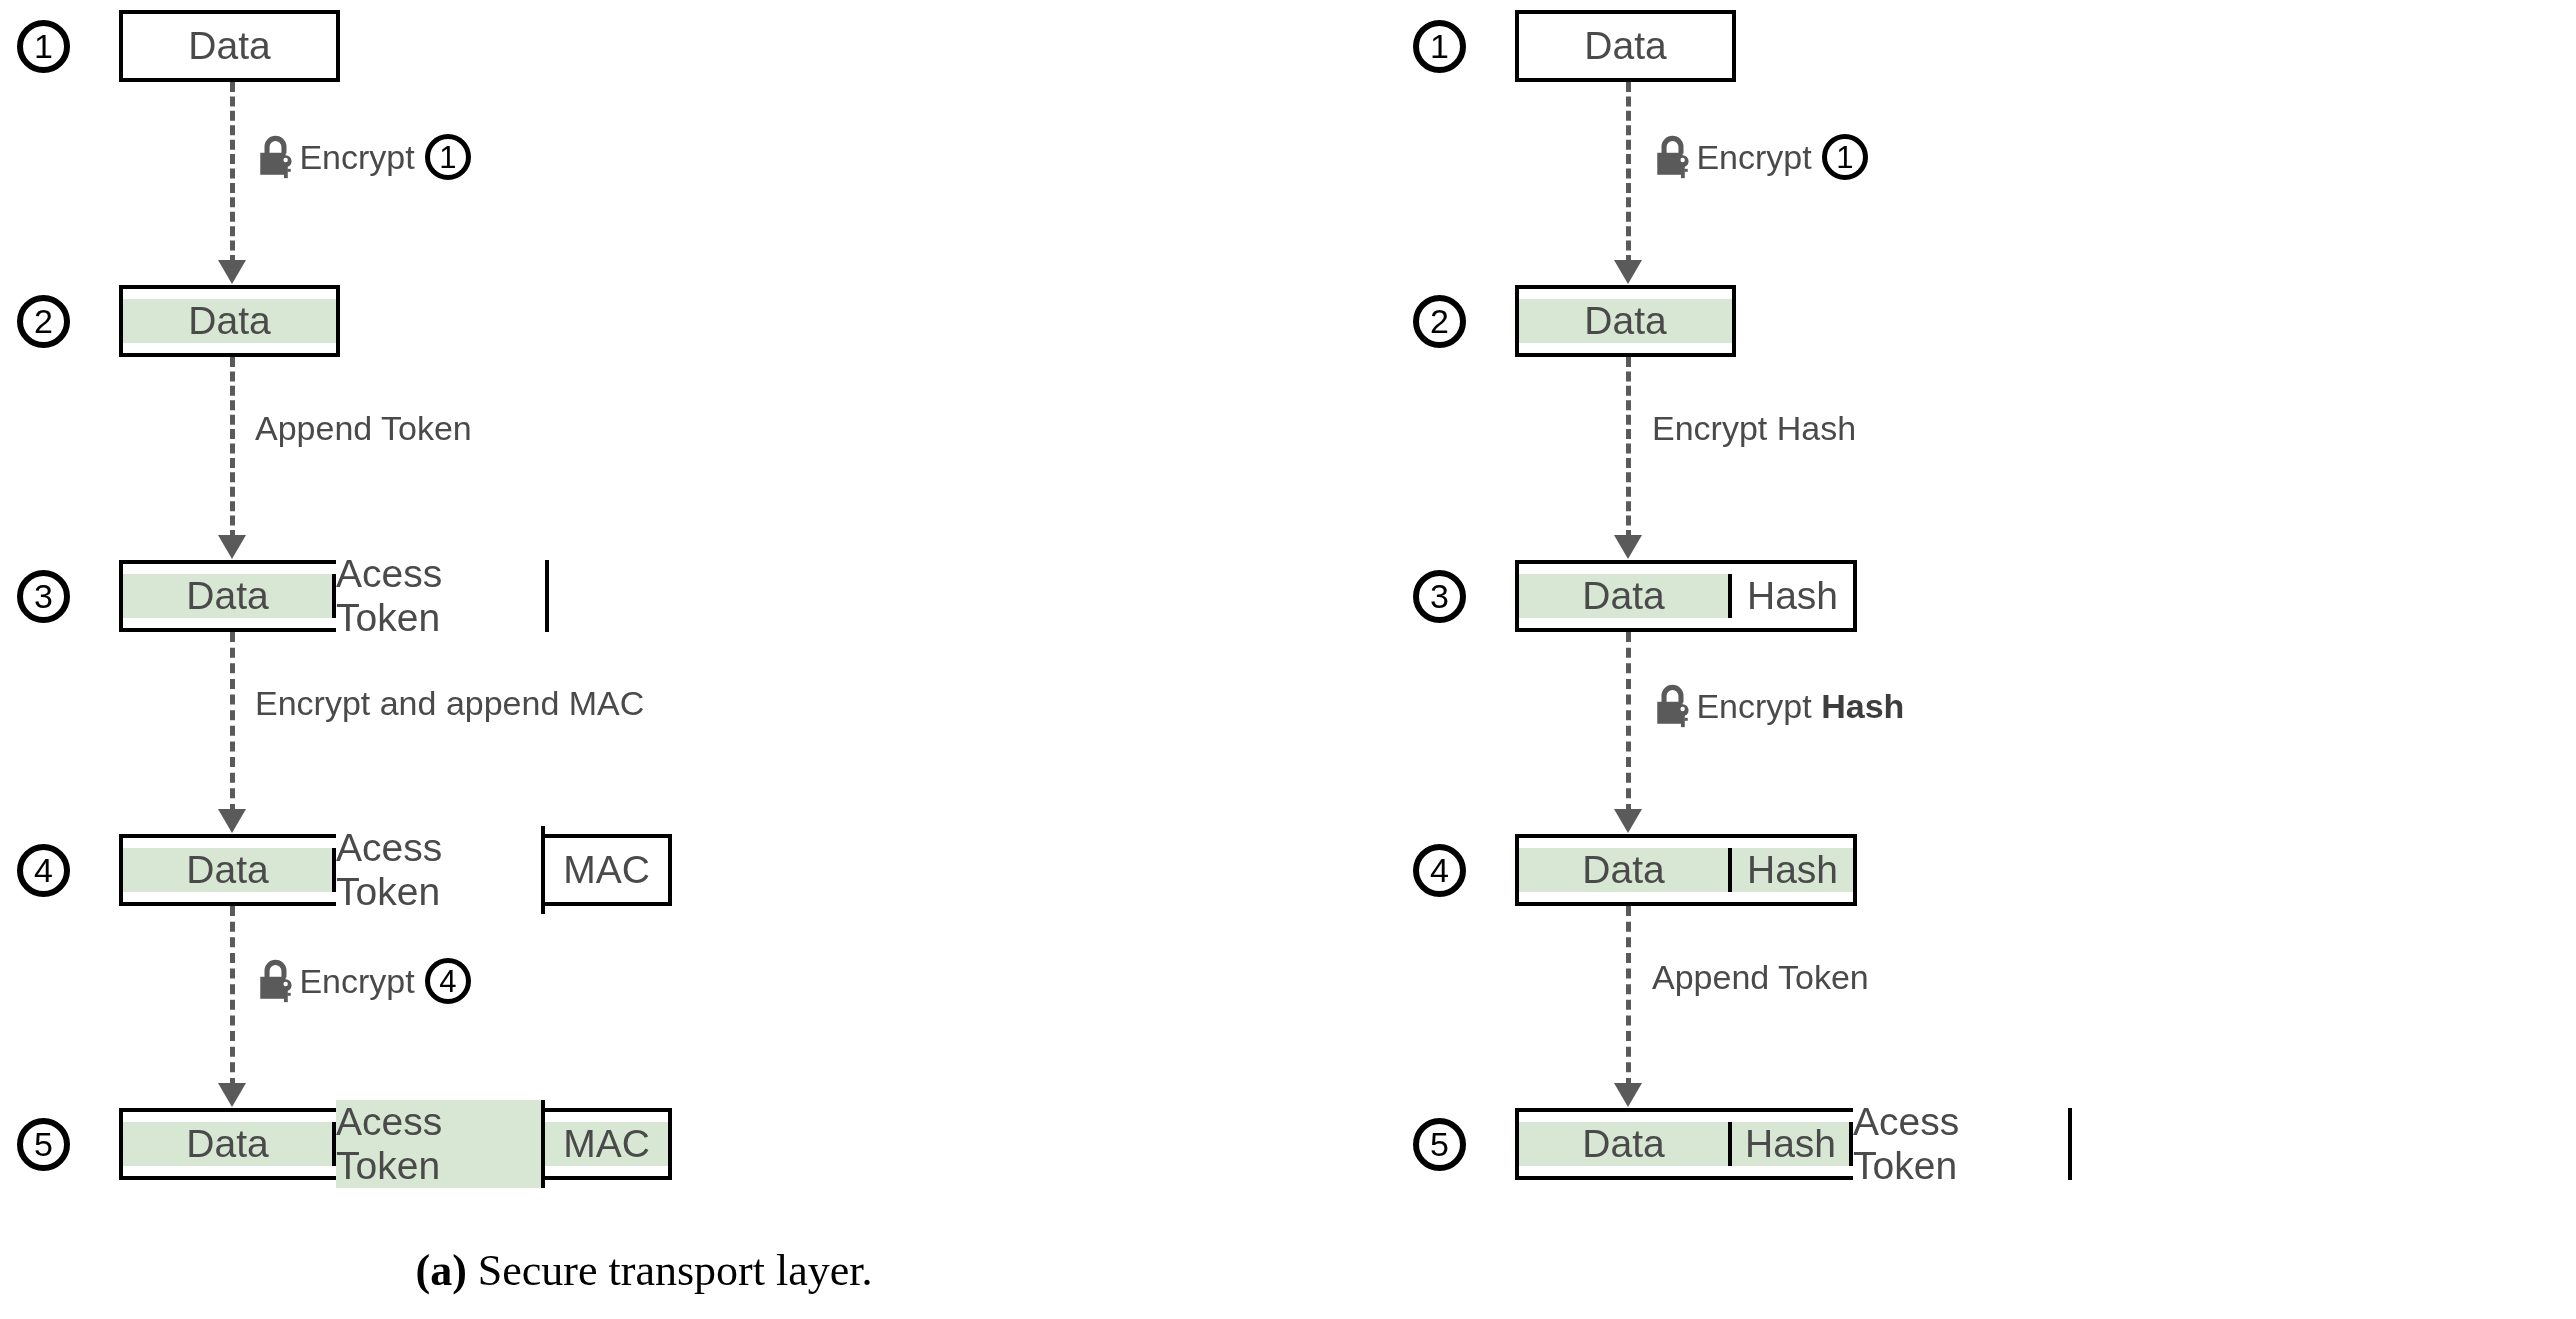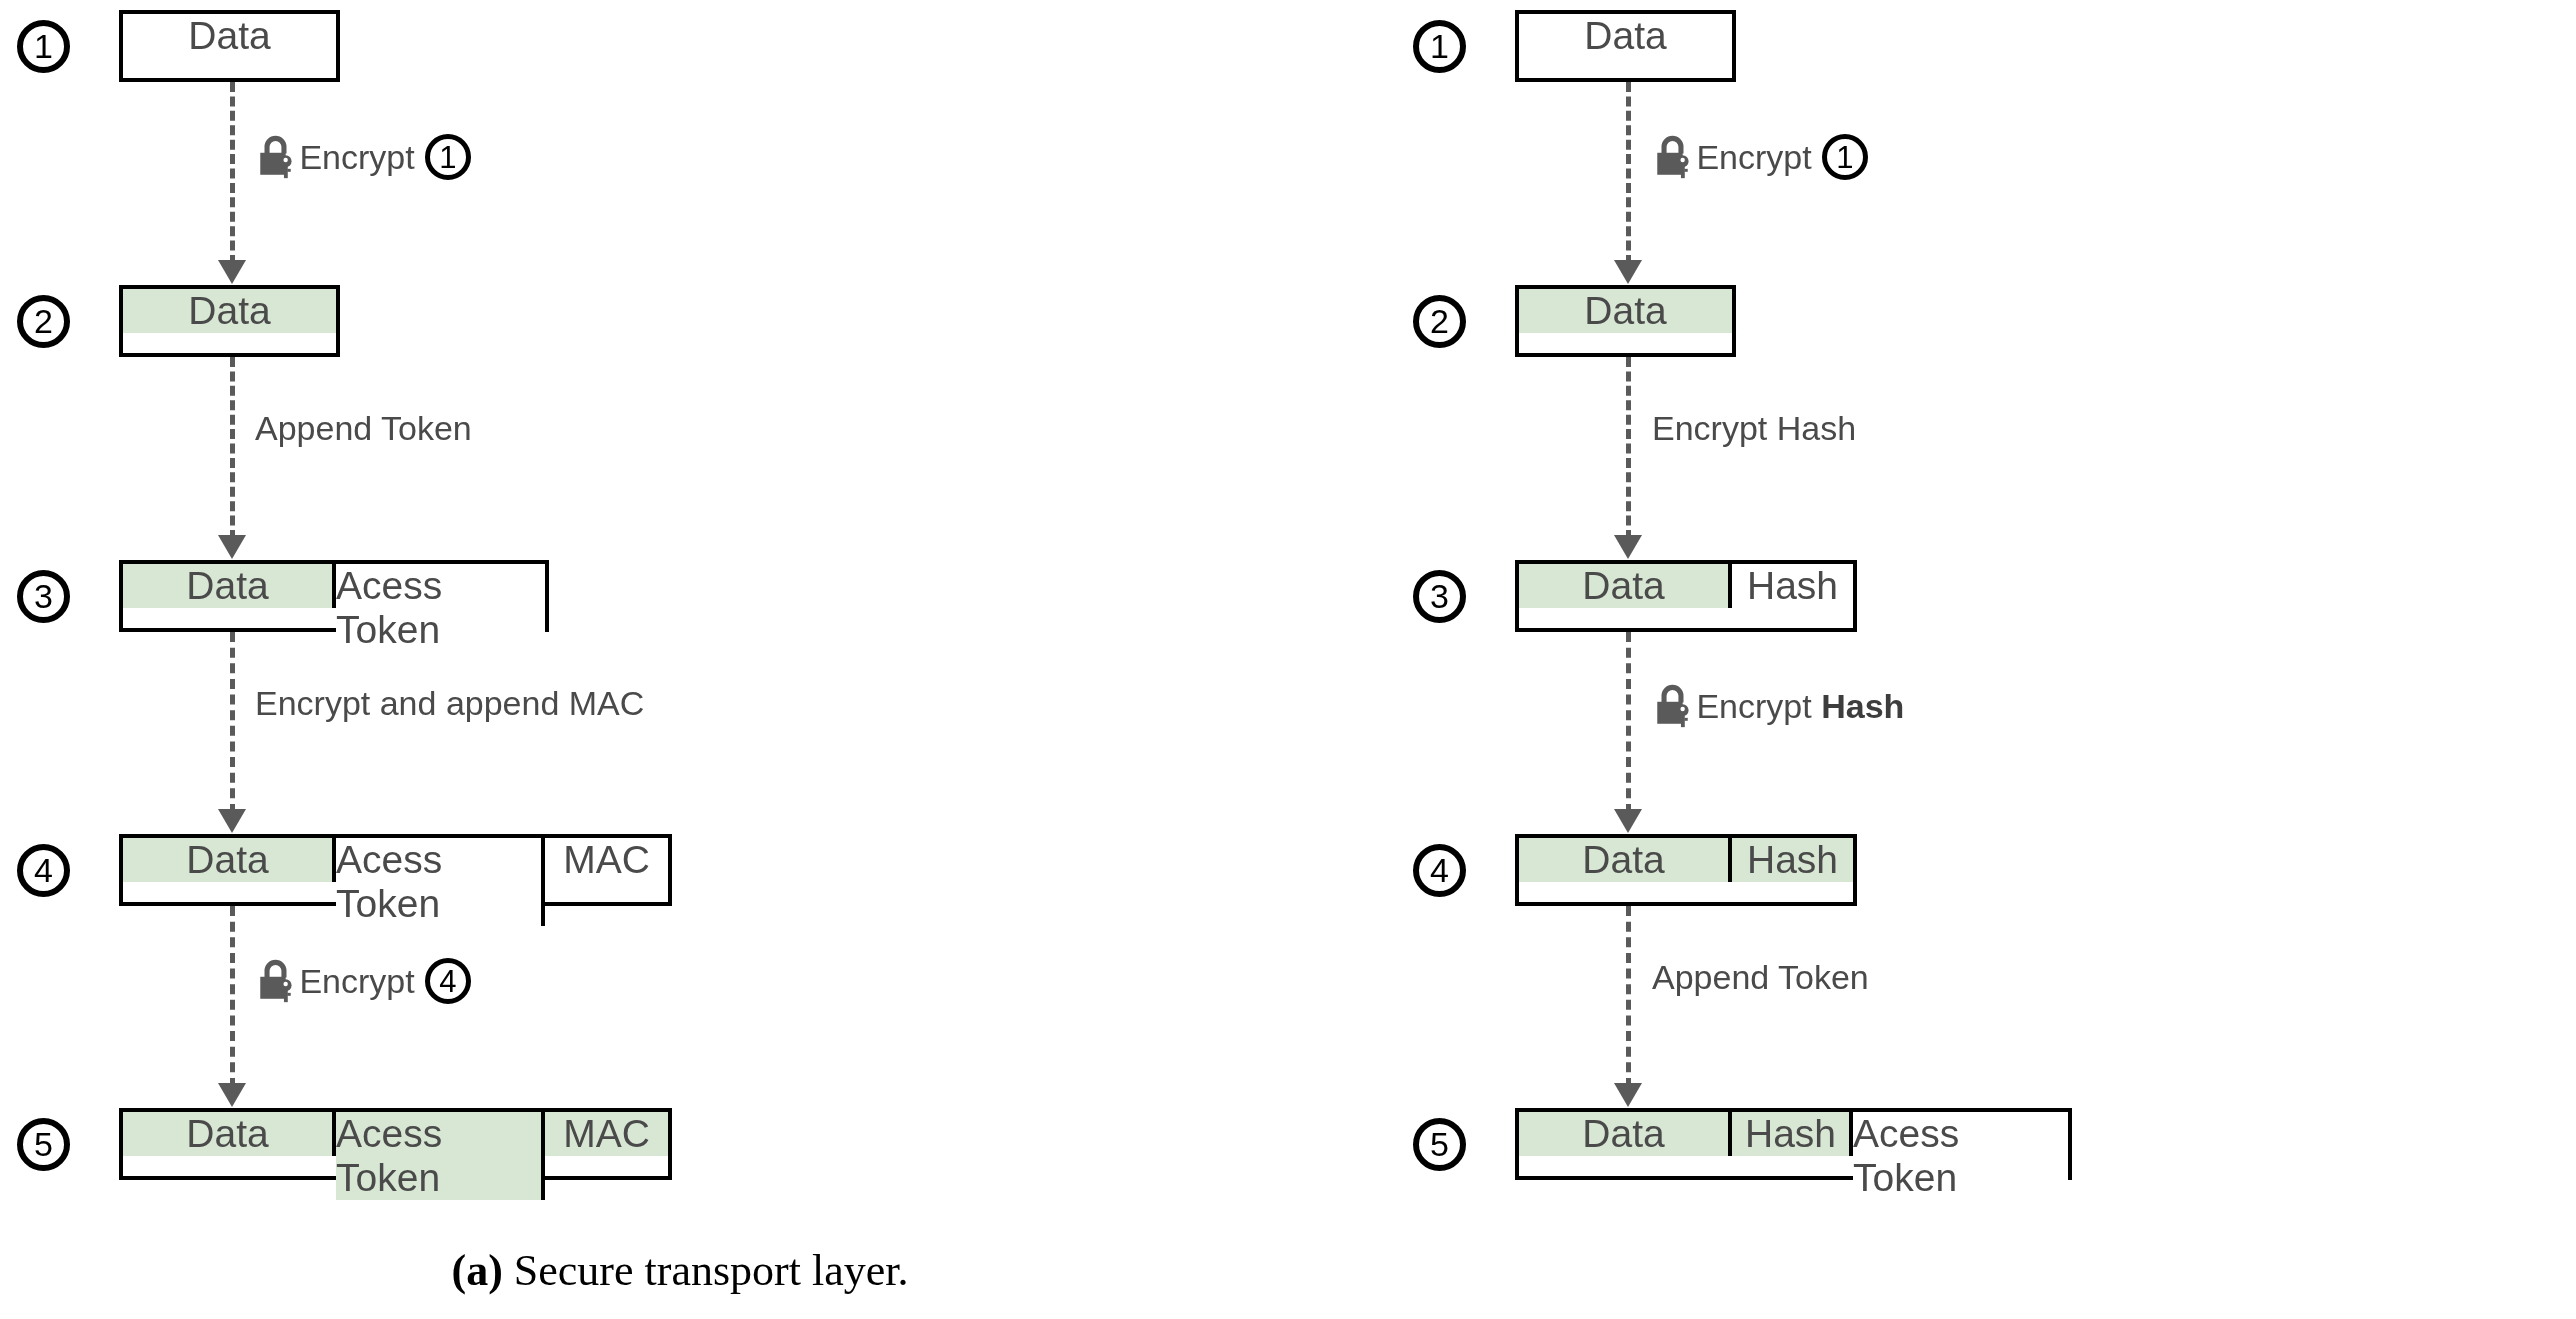--- a/index.html
+++ b/index.html
@@ -17,21 +17,21 @@
 
   .step-badge{
     width:53px;height:53px;flex:0 0 53px;
     border:6px solid #000;border-radius:50%;
     display:flex;align-items:center;justify-content:center;
     font-size:34px;line-height:1;color:#000;
     font-family:"Liberation Sans","DejaVu Sans",sans-serif;
     box-sizing:border-box;
   }
 
-  .packet{display:flex;align-items:flex-start;height:72px;margin-left:15.3px;
+  .packet{display:flex;align-items:center;height:72px;margin-left:15.3px;
           border:4.3px solid #000;box-sizing:border-box;background:#fff;}
   .cell{
     display:flex;align-items:center;justify-content:center;
     font-size:39px;color:#4a4a4a;letter-spacing:0px;
     box-sizing:border-box;background:#ffffff;
     border-right:4.3px solid #000;
   }
   .cell:last-child{border-right:none;}
   .cell.green{background:#d7e7d3;}
 
@@ -58,21 +58,21 @@
     width:46px;height:46px;flex:0 0 46px;margin-left:10.2px;
     border:5.1px solid #000;border-radius:50%;
     display:flex;align-items:center;justify-content:center;
     font-size:31px;line-height:1;color:#000;box-sizing:border-box;
   }
 
   
   .caption{
     position:absolute;width:100%;text-align:center;
     font-family:"Liberation Serif","DejaVu Serif",serif;
-    font-size:44px;color:#000;white-space:nowrap;margin-left:36px;
+    font-size:44px;color:#000;white-space:nowrap;
   }
   .caption .tag{font-weight:bold;}
 </style>
 </head>
 <body>
 
 <div class="panel" id="panel-a">
     <div class="step-row" style="left: 17px; top: 10.2px;">
       <div class="step-badge">1</div>
       <div class="packet" style="margin-left: 49px;">

